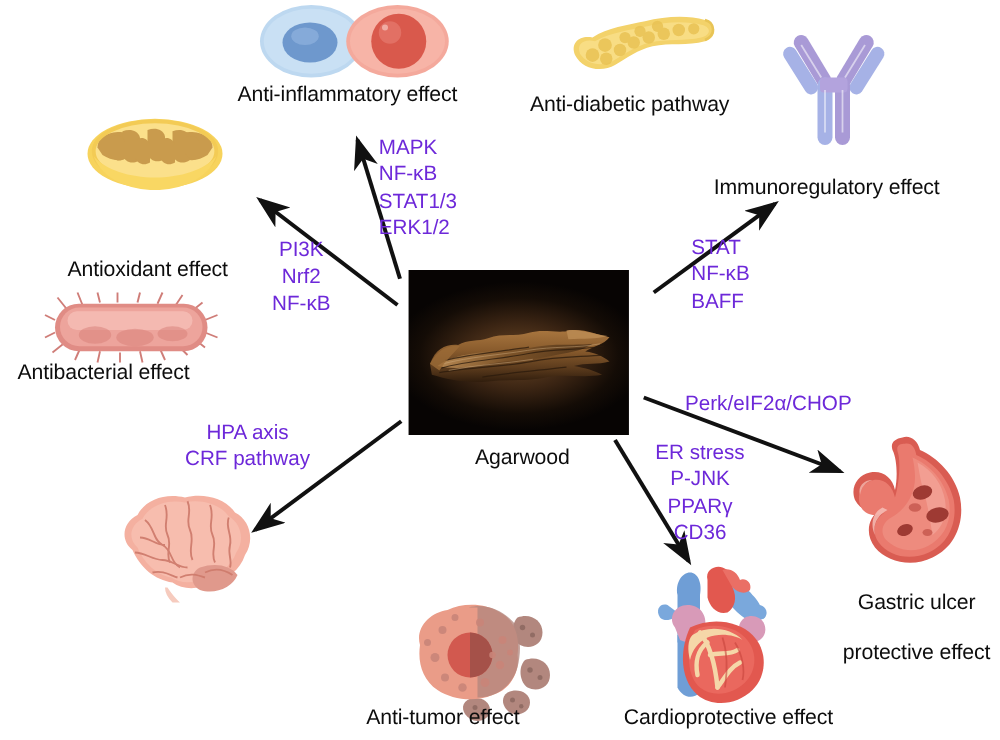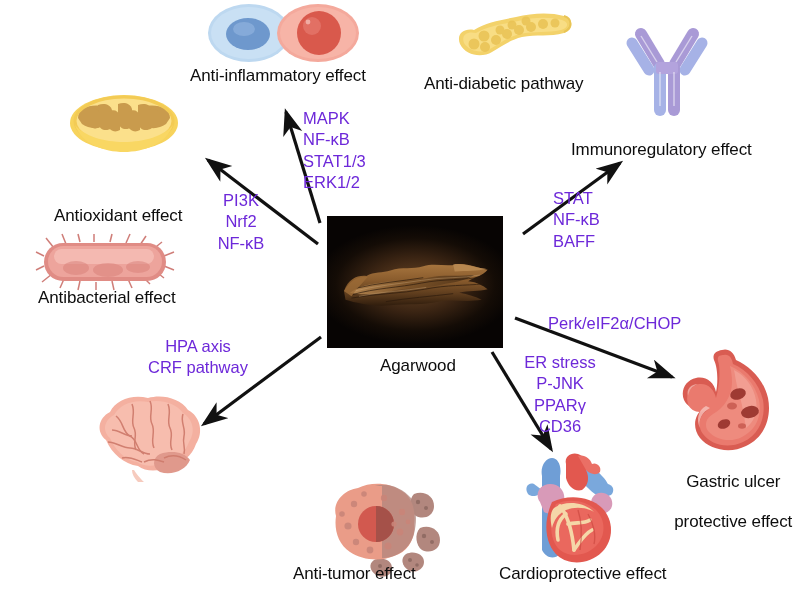--- a/index.html
+++ b/index.html
@@ -217,21 +217,21 @@
       <rect x="8" y="9" width="122" height="38" rx="19" fill="#e08c85"></rect>
       <rect x="12" y="12" width="114" height="31" rx="15.5" fill="#eda49c"></rect>
       <rect x="18" y="15" width="100" height="15" rx="7.5" fill="#f4bdb5" opacity="0.85"></rect>
       <g fill="#d87f78" opacity="0.5">
         <ellipse cx="40" cy="34" rx="13" ry="7"></ellipse>
         <ellipse cx="72" cy="36" rx="15" ry="7"></ellipse>
         <ellipse cx="102" cy="33" rx="12" ry="6"></ellipse>
       </g>
     </svg>
   </div>
-  <div class="lbl" style="left:38px; top:288px;">Antibacterial effect</div>
+  <div class="lbl" style="left:14px; top:288px;">Antibacterial effect</div>
 
   <div class="icon" style="left:86px; top:392px; width:122px; height:90px;">
     <svg viewBox="0 0 122 90" width="122" height="90">
       <path d="M20,48 C10,40 12,26 24,20 C30,8 46,2 62,6 C76,2 94,6 102,18
                C114,24 118,40 110,52 C106,64 96,72 82,74 C74,80 60,80 52,74
                C38,72 26,62 20,48 Z" fill="#f4b0a0"></path>
       <path d="M24,46 C16,39 18,28 28,23 C34,12 48,7 62,10 C74,7 90,11 97,21
                C107,27 110,40 103,50 C99,61 90,68 78,70 C70,75 58,75 51,70
                C39,68 29,58 24,46 Z" fill="#f7bdae"></path>
       <path d="M74,62 C86,58 98,60 104,68 C100,78 86,84 74,80 C66,76 66,66 74,62 Z" fill="#e0998c"></path>

